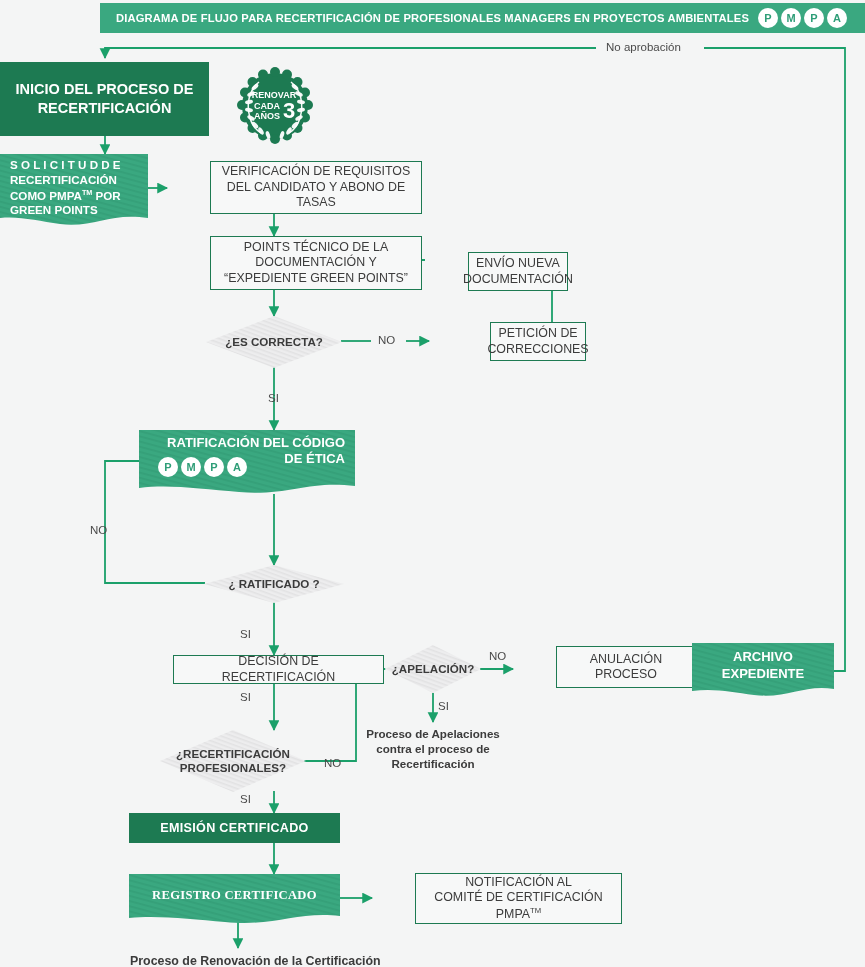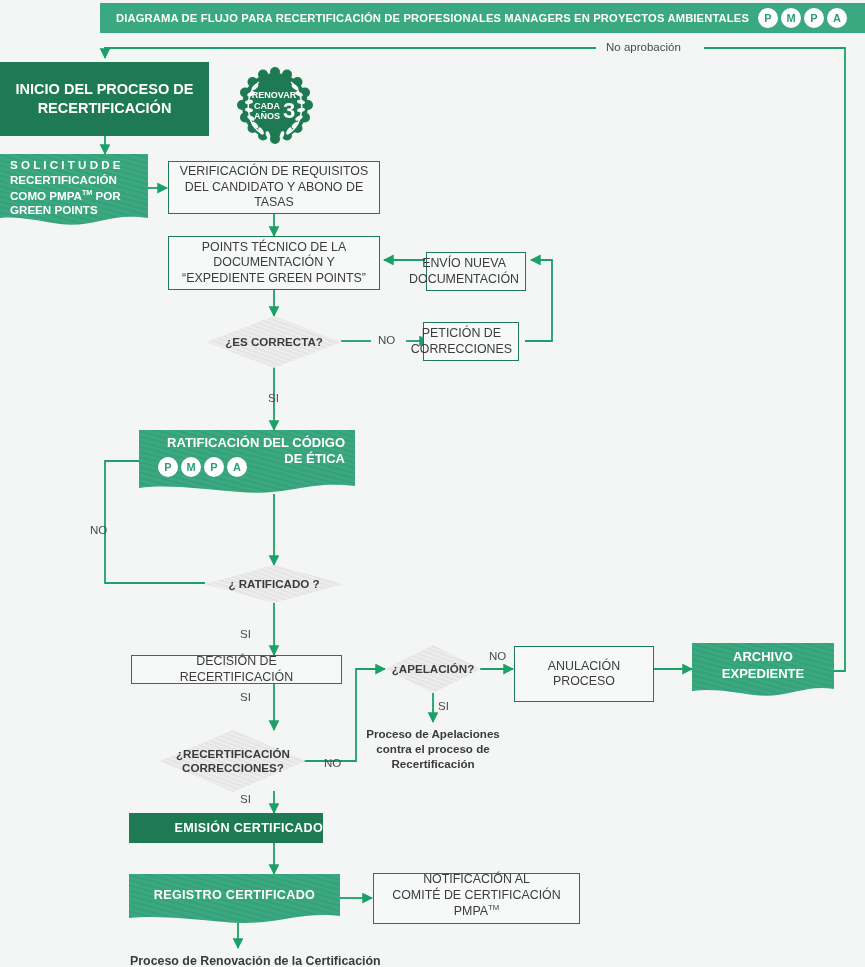--- a/index.html
+++ b/index.html
@@ -8,21 +8,21 @@
     background:#f4f5f5;
     font-family:"Liberation Sans", sans-serif;
     position:relative;
     overflow:hidden;
     color:#3b3b3b;
   }
   #stage{position:absolute;left:0;top:0;width:865px;height:967px;}
   .svg-layer{position:absolute;left:0;top:0;width:865px;height:967px;pointer-events:none;}
 
   
-  .node{position:absolute;box-sizing:border-box;display:flex;align-items:center;justify-content:flex-end;text-align:center;}
+  .node{position:absolute;box-sizing:border-box;display:flex;align-items:center;justify-content:center;text-align:center;}
 
   
   .header-bar{
     background:#3aa880;
     color:#ffffff;
     font-weight:bold;
     font-size:11.2px;
     letter-spacing:.15px;
     padding:0 12px 0 16px;
     gap:9px;
@@ -40,20 +40,21 @@
   .pmpa-dot.lg{width:20px;height:20px;font-size:11px;}
 
   
   .box-white{
     background:#f7f8f8;
     border:1.6px solid #1d7a52;
     color:#3c3c3c;
     font-size:12.4px;
     line-height:1.25;
     padding:3px 6px;
+    margin-left:42px;
   }
 
   
   .box-dark{
     background:#1d7a52;
     color:#fff;
     font-weight:bold;
     font-size:14.5px;
     line-height:1.3;
   }
@@ -251,21 +252,21 @@
   <div class="node box-white" style="left:168px;top:236px;width:212px;height:54px;flex-direction:column;">
     <span>POINTS TÉCNICO DE LA</span>
     <span>DOCUMENTACIÓN Y</span>
     <span>“EXPEDIENTE GREEN POINTS”</span>
   </div>
 
   <div class="node box-white" style="left:426px;top:252px;width:100px;height:39px;">
     <span>ENVÍO NUEVA DOCUMENTACIÓN</span>
   </div>
 
-  <div class="node box-white" style="left:423px;top:322px;width:96px;height:39px;">
+  <div class="node box-white" style="left:448px;top:322px;width:96px;height:39px;">
     <span>PETICIÓN DE CORRECCIONES</span>
   </div>
 
   <div class="diamond" style="left:206px;top:316px;width:136px;height:52px;">
     <svg class="dbg" viewBox="0 0 136 52" preserveAspectRatio="none">
       <polygon points="68,0 136,26 68,52 0,26" fill="url(#stripe)"></polygon>
     </svg>
     <div class="dtxt">
         <span>¿ES CORRECTA?</span>
       </div>
@@ -304,58 +305,58 @@
     <span>DECISIÓN DE RECERTIFICACIÓN</span>
   </div>
   <div class="lbl" style="left:240px;top:691px;">SI</div>
 
   <div class="diamond" style="left:160px;top:730px;width:146px;height:62px;">
     <svg class="dbg" viewBox="0 0 146 62" preserveAspectRatio="none">
       <polygon points="73,0 146,31 73,62 0,31" fill="url(#stripe)"></polygon>
     </svg>
     <div class="dtxt" style="flex-direction:column;">
       <span>¿RECERTIFICACIÓN</span>
-      <span>CORRECCIONES?</span>
+      <span>PROFESIONALES?</span>
     </div>
   </div>
   <div class="lbl" style="left:324px;top:757px;">NO</div>
   <div class="lbl" style="left:240px;top:793px;">SI</div>
 
   <div class="diamond" style="left:385px;top:645px;width:96px;height:48px;">
     <svg class="dbg" viewBox="0 0 96 48" preserveAspectRatio="none">
       <polygon points="48,0 96,24 48,48 0,24" fill="url(#stripe)"></polygon>
     </svg>
     <div class="dtxt">
         <span>¿APELACIÓN?</span>
       </div>
   </div>
   <div class="lbl" style="left:489px;top:650px;">NO</div>
   <div class="lbl" style="left:438px;top:700px;">SI</div>
 
-  <div class="node box-white" style="left:514px;top:646px;width:140px;height:56px;">
+  <div class="node box-white" style="left:514px;top:646px;width:140px;height:42px;">
     <span>ANULACIÓN PROCESO</span>
   </div>
 
   <div class="banner" style="left:692px;top:643px;width:142px;height:54px;">
     <svg class="bg" viewBox="0 0 142 54" preserveAspectRatio="none">
       <path d="M0,0 L142,0 L142,46 C112,41 96,56 62,52 C40,49 22,45 0,48 Z" fill="url(#stripeG)"></path>
     </svg>
     <div class="txt" style="flex-direction:column;padding-bottom:9px;font-size:13px;line-height:1.25;">
       <span>ARCHIVO</span>
       <span>EXPEDIENTE</span>
     </div>
   </div>
 
   <div class="lbl bold" style="left:365px;top:726px;width:136px;">Proceso de Apelaciones contra el proceso de Recertificación</div>
 
-  <div class="node box-dark small" style="left:129px;top:813px;width:194px;height:30px;">
+  <div class="node box-dark small" style="left:129px;top:813px;width:211px;height:30px;">
     <span>EMISIÓN CERTIFICADO</span>
   </div>
 
-  <div class="banner" style="left:129px;top:874px;width:211px;height:50px;">
+  <div class="banner" style="left:129px;top:874px;width:211px;height:50px;font-family:Liberation Serif, serif;">
     <svg class="bg" viewBox="0 0 211 50" preserveAspectRatio="none">
       <path d="M0,0 L211,0 L211,42 C168,37 146,53 96,48 C62,45 28,41 0,44 Z" fill="url(#stripeG)"></path>
     </svg>
     <div class="txt" style="font-size:12.6px;padding-bottom:8px;letter-spacing:.3px;">
       <span>REGISTRO CERTIFICADO</span>
     </div>
   </div>
 
   <div class="node box-white" style="left:373px;top:873px;width:207px;height:51px;flex-direction:column;">
     <span>NOTIFICACIÓN AL</span>

